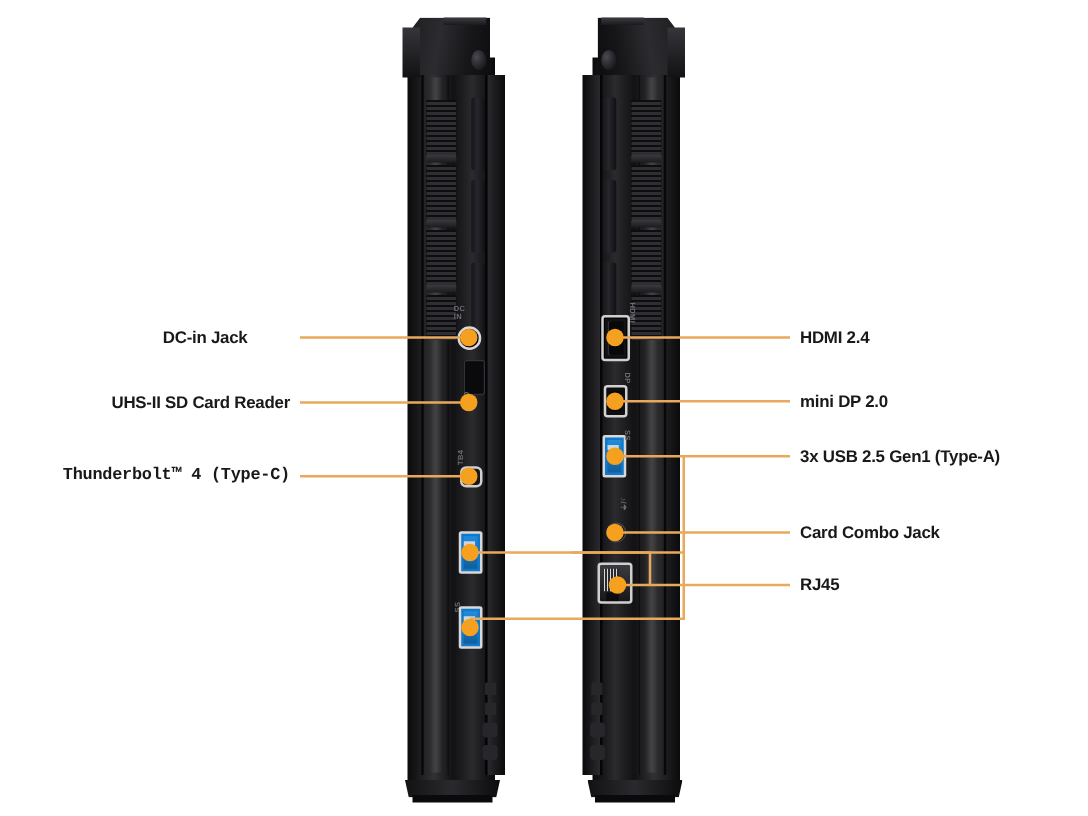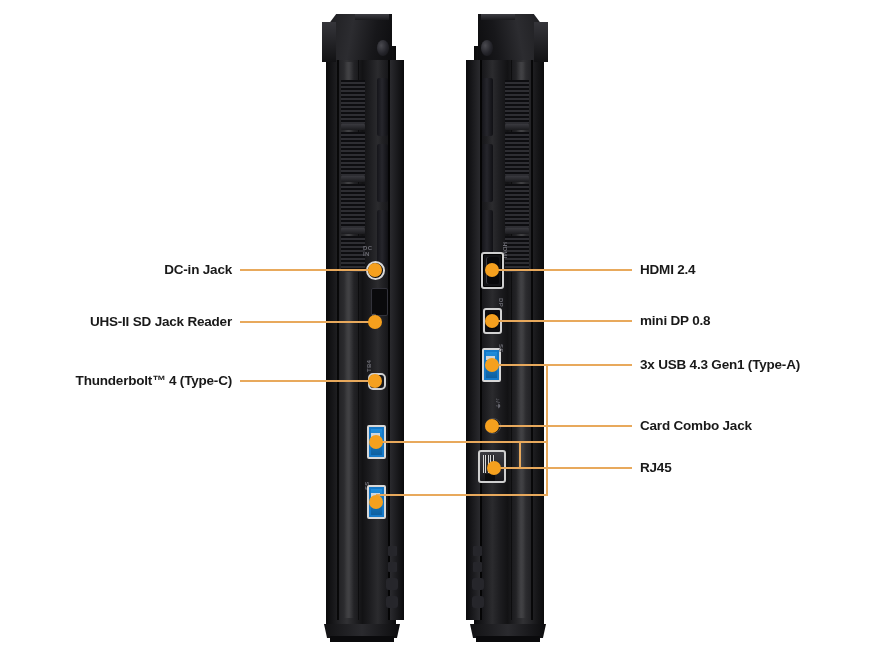--- a/index.html
+++ b/index.html
@@ -370,23 +370,23 @@
   <div class="dot" style="left:375px; top:381px;"></div>
   <div class="dot" style="left:376px; top:442px;"></div>
   <div class="dot" style="left:376px; top:502px;"></div>
 
   <div class="dot" style="left:492px; top:270px;"></div>
   <div class="dot" style="left:492px; top:321px;"></div>
   <div class="dot" style="left:492px; top:365px;"></div>
   <div class="dot" style="left:492px; top:426px;"></div>
   <div class="dot" style="left:494px; top:468px;"></div>
 
-  <div class="label right-al" style="right:638px; top:270px;">DC-in Jack</div>
-  <div class="label right-al" style="right:638px; top:322px;">UHS-II SD Jack Reader</div>
-  <div class="label right-al" style="right:638px; top:381px;">Thunderbolt™ 4 (Type-C)</div>
+  <div class="label right-al" style="right:672px; top:270px;">DC-in Jack</div>
+  <div class="label right-al" style="right:638px; top:322px;">UHS-II SD Card Reader</div>
+  <div class="label right-al" style="right:638px; top:381px;font-family:Liberation Mono, monospace;">Thunderbolt™ 4 (Type-C)</div>
 
   <div class="label left-al" style="left:640px; top:270px;">HDMI 2.4</div>
-  <div class="label left-al" style="left:640px; top:321px;">mini DP 0.8</div>
-  <div class="label left-al" style="left:640px; top:365px;">3x USB 4.3 Gen1 (Type-A)</div>
+  <div class="label left-al" style="left:640px; top:321px;">mini DP 2.0</div>
+  <div class="label left-al" style="left:640px; top:365px;">3x USB 2.5 Gen1 (Type-A)</div>
   <div class="label left-al" style="left:640px; top:426px;">Card Combo Jack</div>
   <div class="label left-al" style="left:640px; top:468px;">RJ45</div>
 
 </div>
 
 </body></html>

